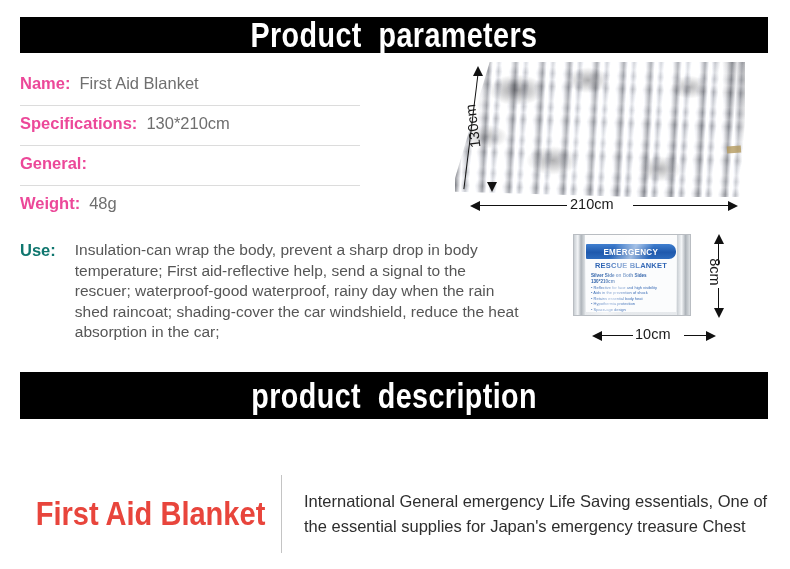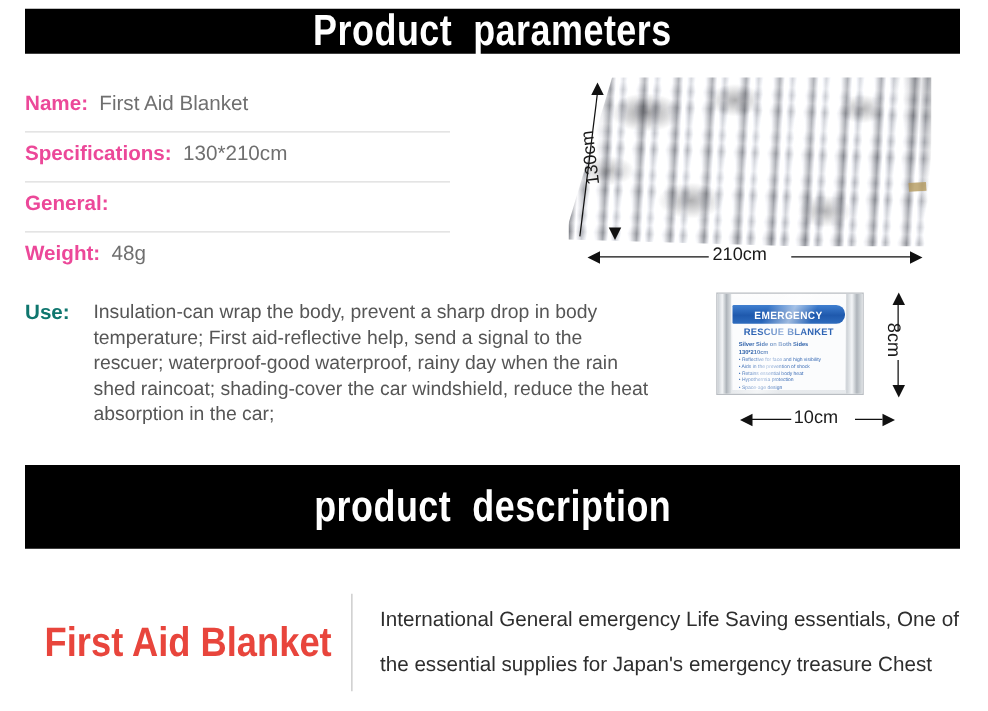--- a/index.html
+++ b/index.html
@@ -28,23 +28,23 @@
   }
   .banner-text {
     color: #ffffff;
     font-family: "Liberation Sans Narrow", "Liberation Sans", sans-serif;
     font-weight: bold;
     letter-spacing: 0.5px;
     transform: scaleX(0.82);
     transform-origin: center center;
     white-space: pre;
   }
-  #banner-params { top: 7px; height: 36px; }
+  #banner-params { top: 17px; height: 36px; }
   #banner-params .banner-text { font-size: 35px; }
-  #banner-desc { top: 372px; height: 67px; text-align: right; }
+  #banner-desc { top: 372px; height: 47px; text-align: right; }
   #banner-desc .banner-text { font-size: 35px; }
 
   
   .spec-table {
     position: absolute;
     left: 20px;
     top: 66px;
     width: 340px;
   }
   .spec-row {
@@ -354,21 +354,21 @@
   .bottom-divider {
     width: 1px;
     height: 78px;
     background: #c4c4c4;
     margin: 0 22px 0 0;
     flex: 0 0 auto;
   }
   .bottom-text {
     font-size: 16.5px;
     color: #2e2e2e;
-    line-height: 36px;
+    line-height: 25px;
     flex: 1 1 auto;
   }
 </style>
 </head>
 <body>
 
 <div class="banner" id="banner-params">
   <span class="banner-text">Product  parameters</span>
 </div>
 

